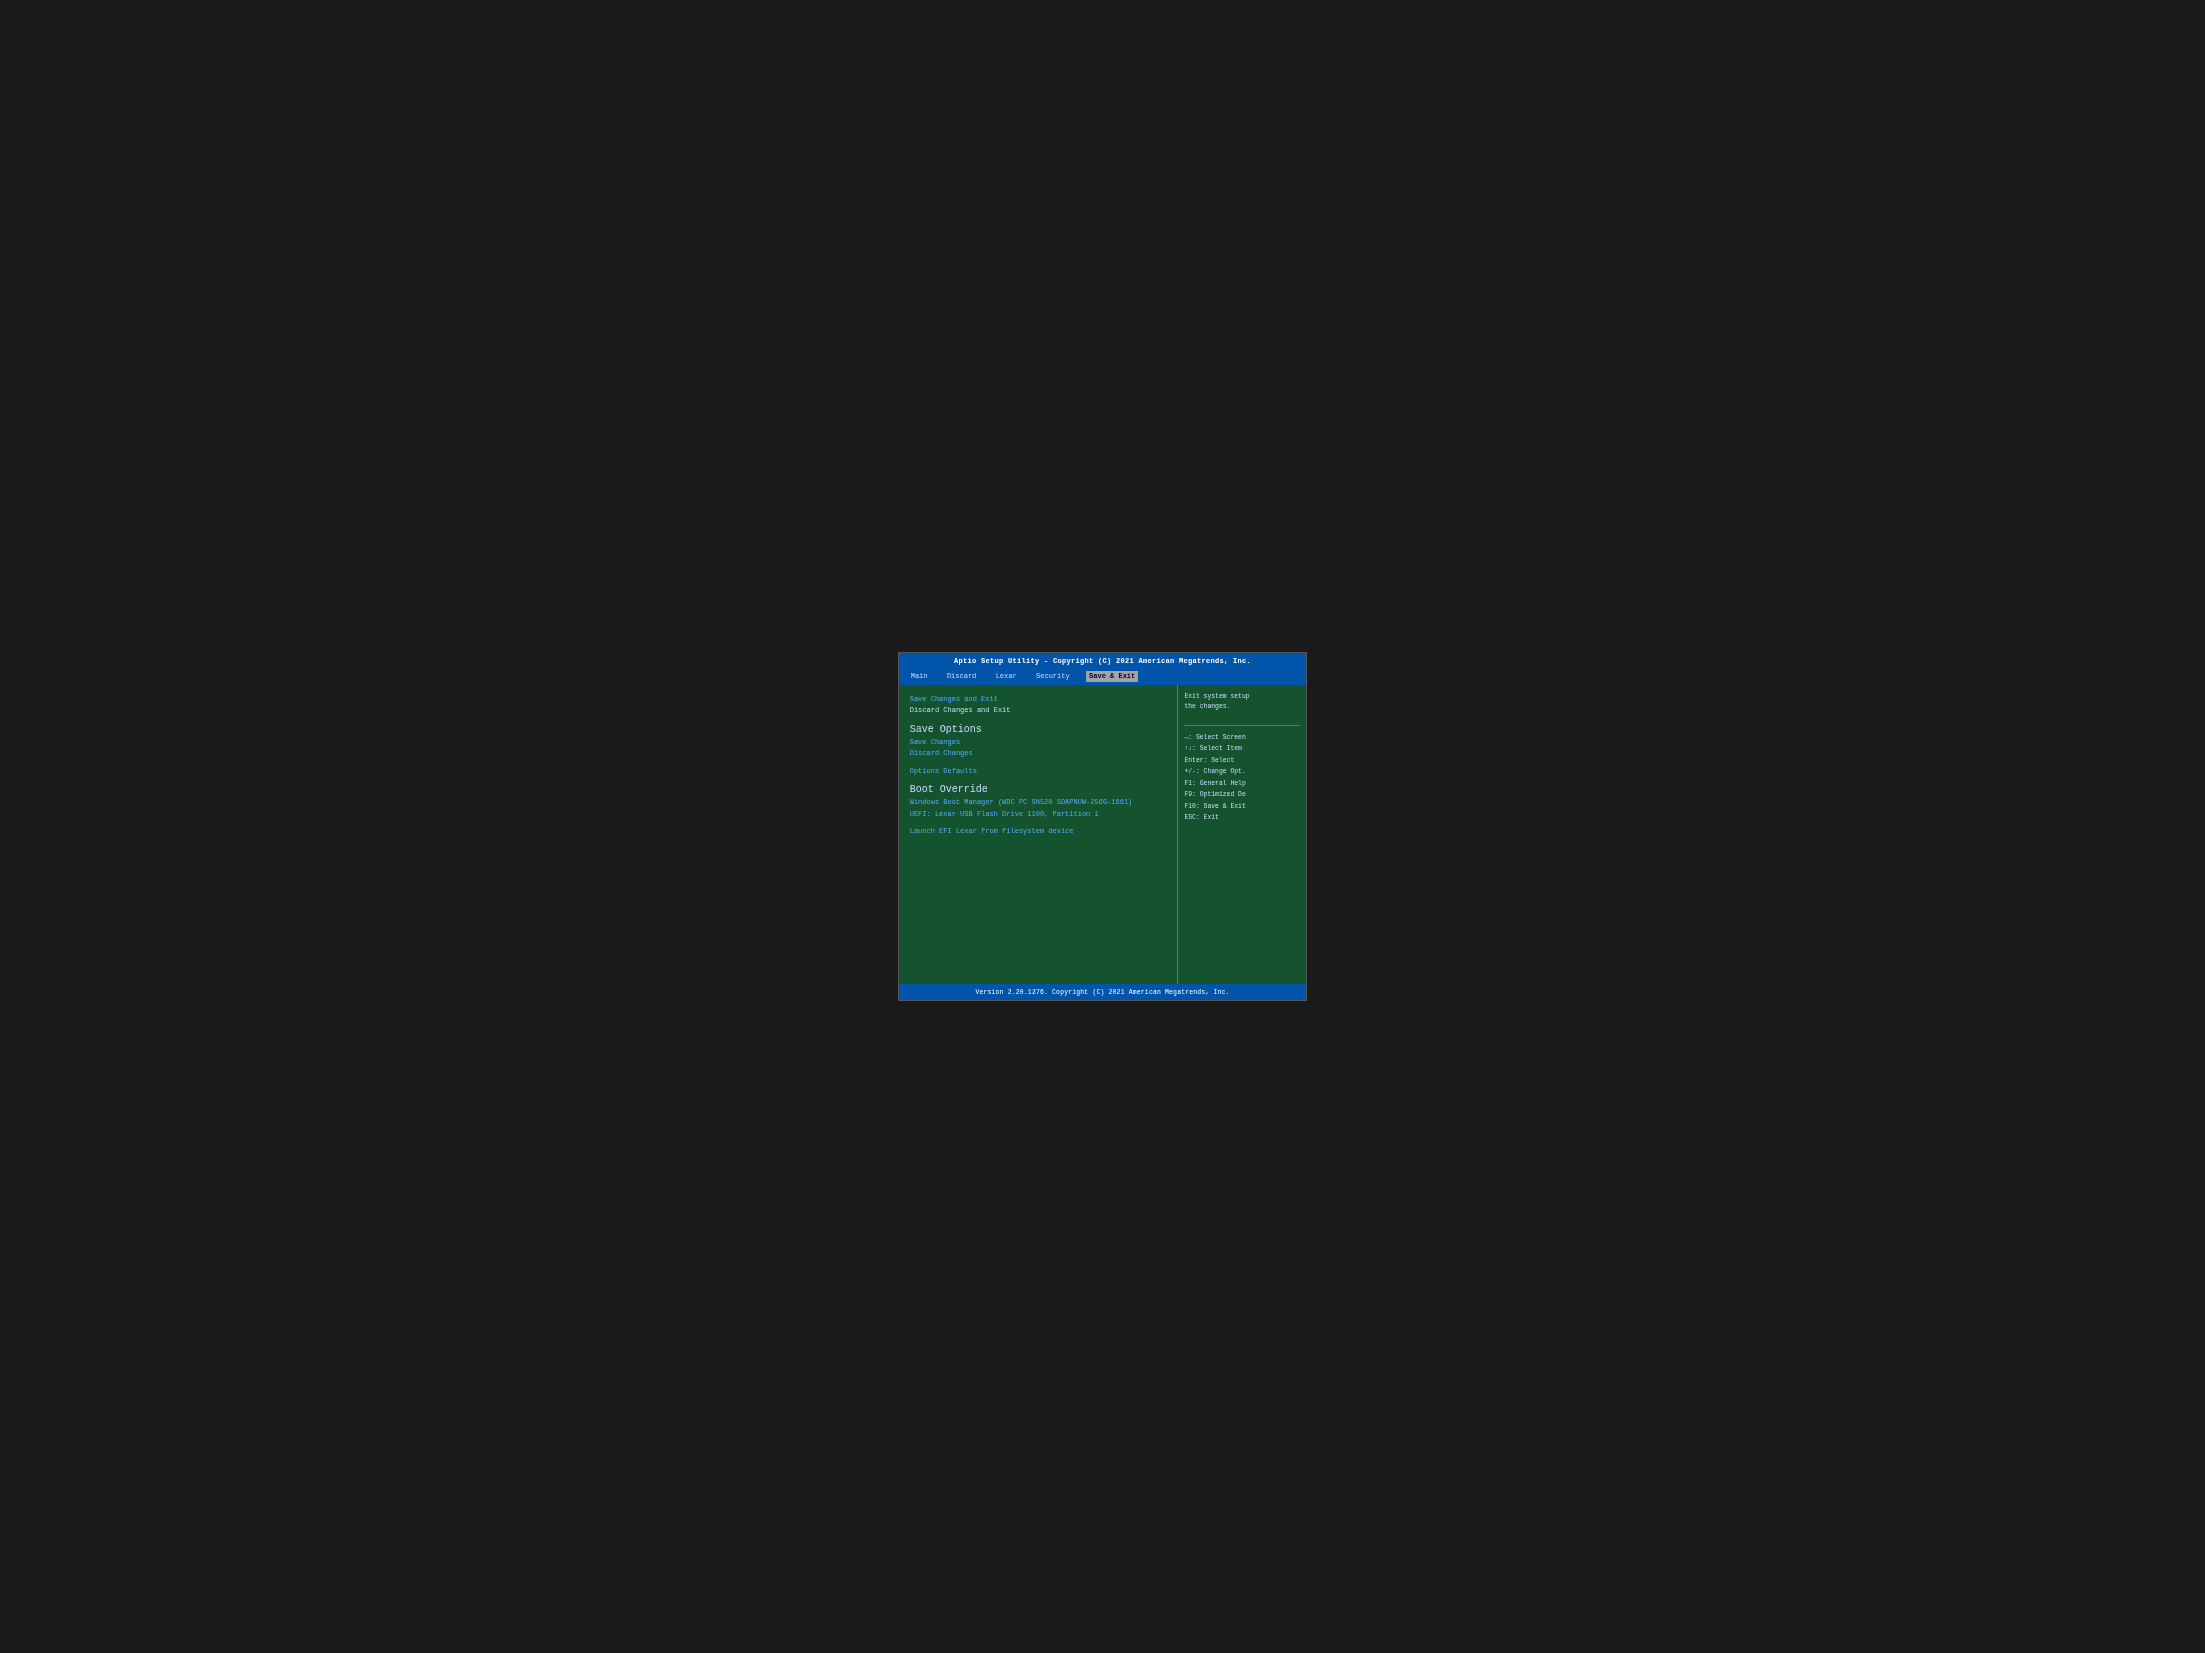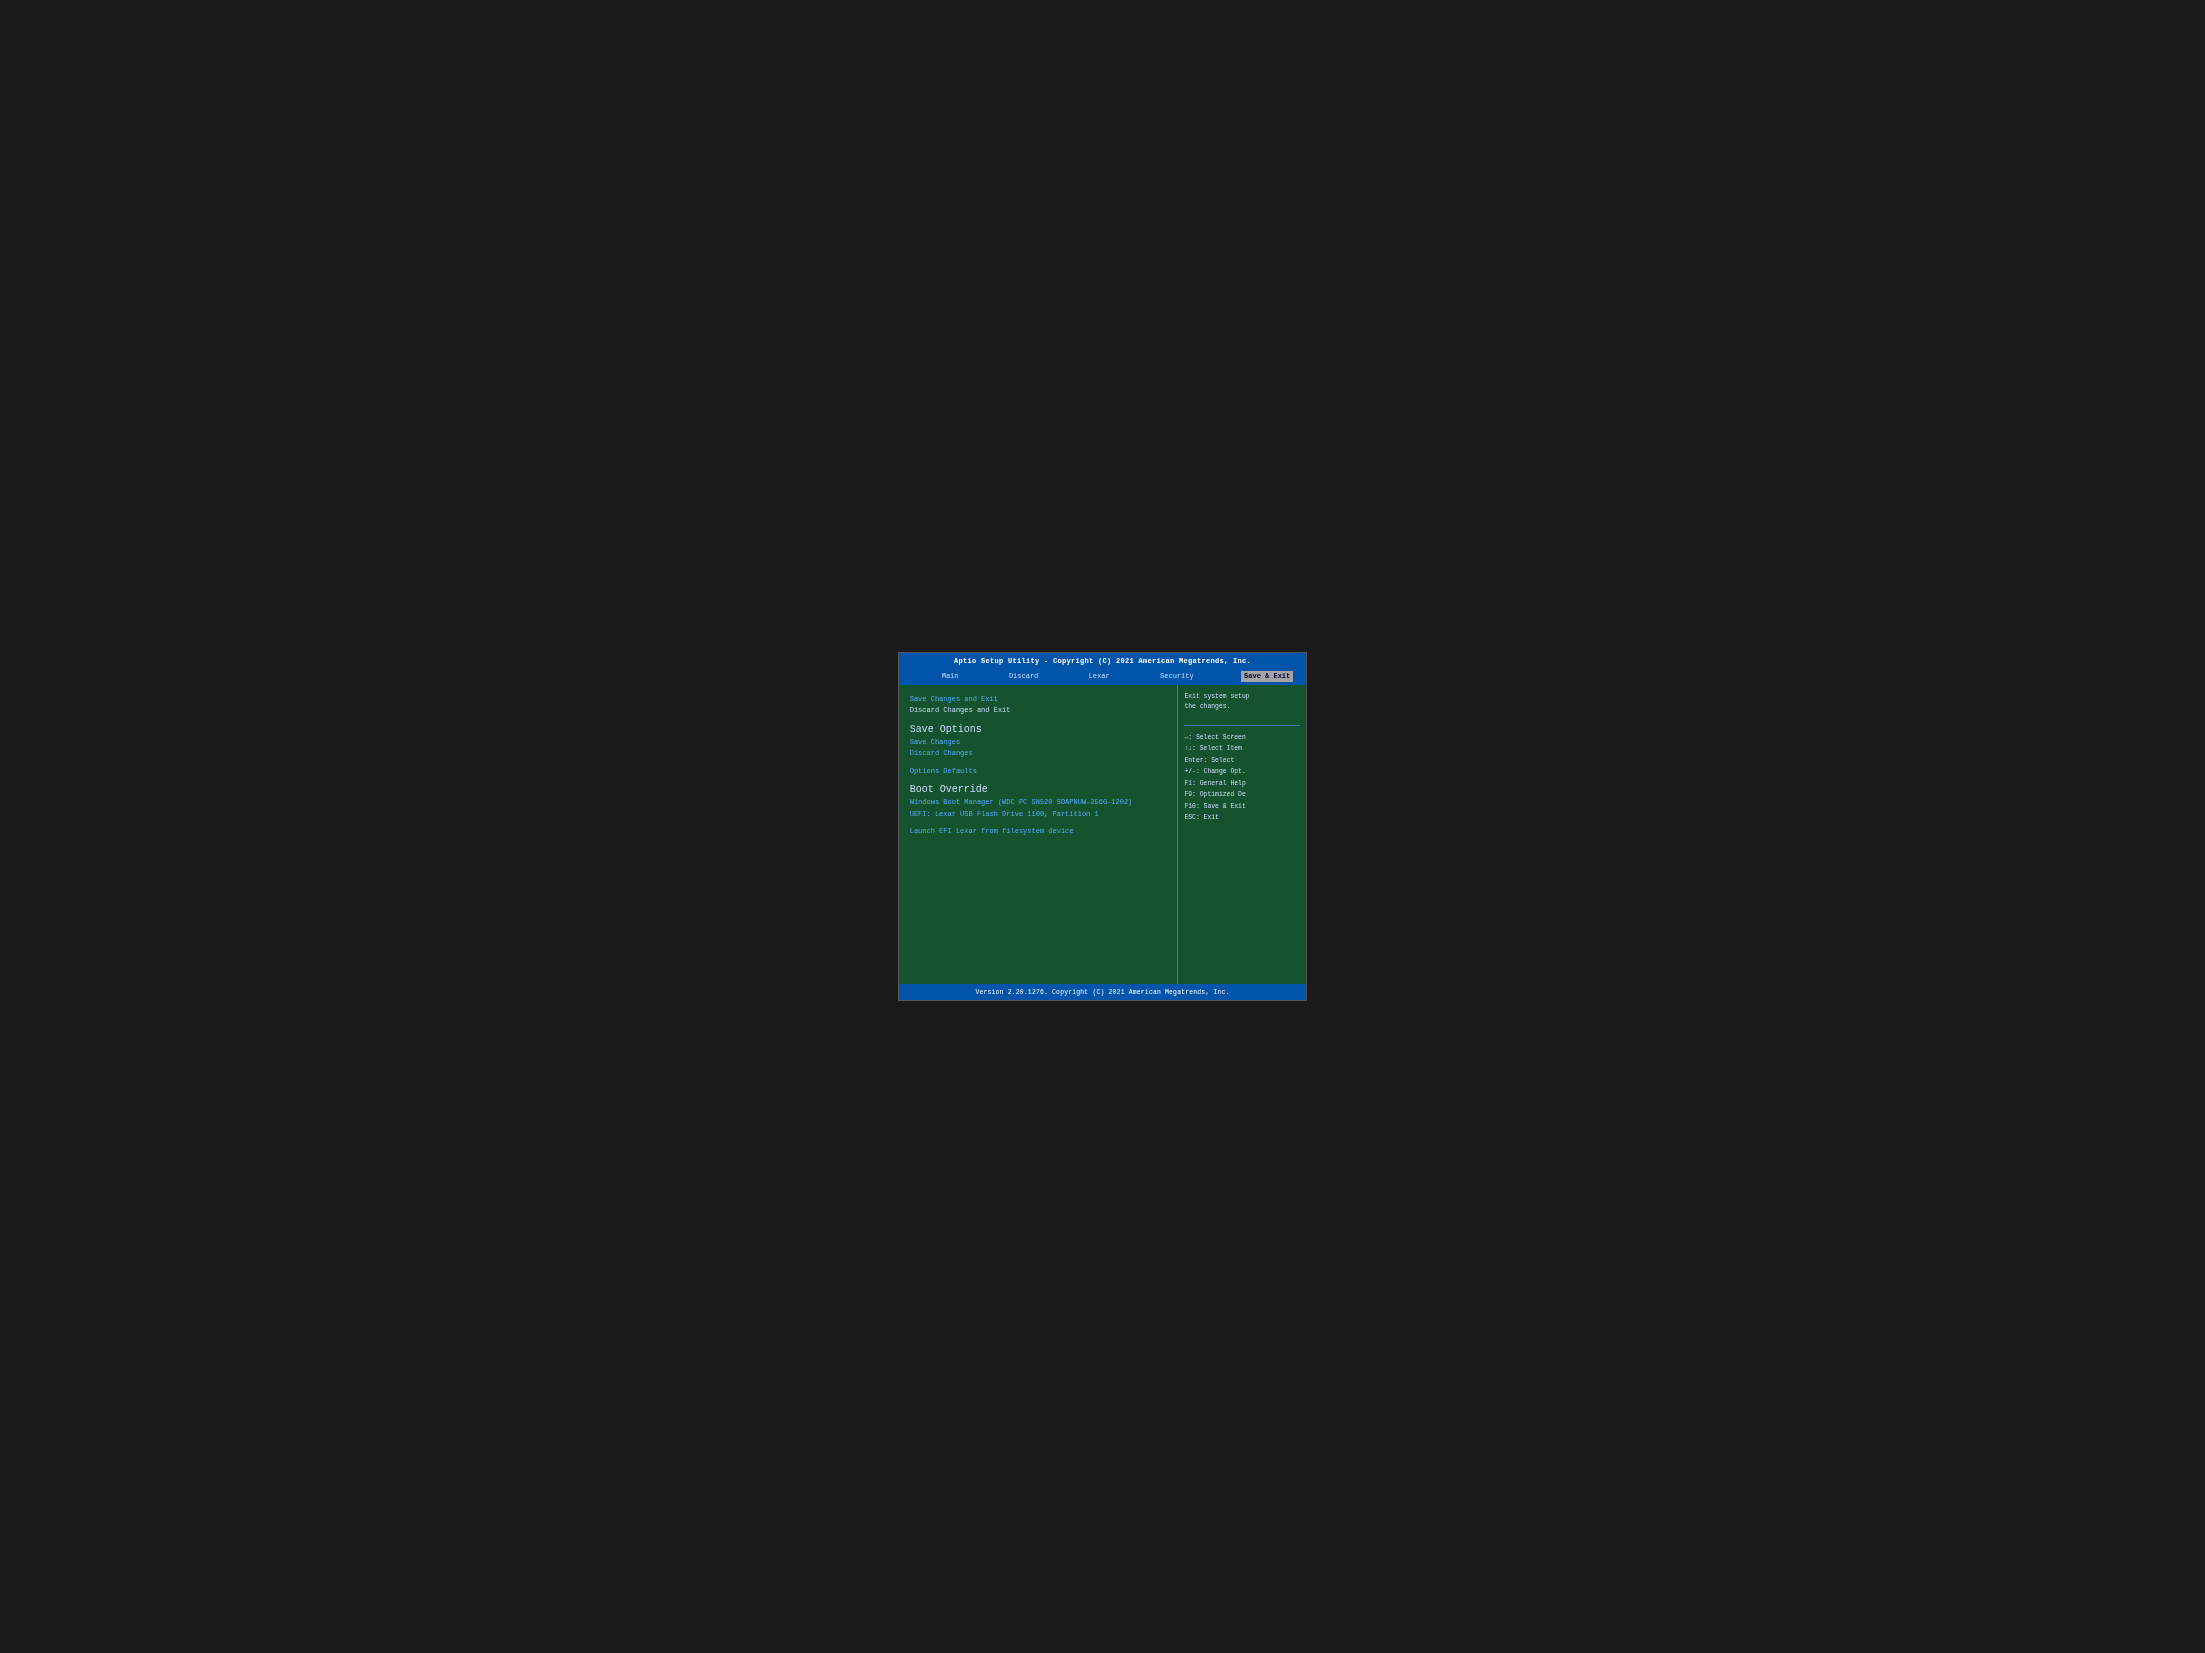--- a/index.html
+++ b/index.html
@@ -46,21 +46,20 @@
       padding: 2.1px 8.5px 3.2px 8.5px;
       gap: 13px;
       align-items: center;
     }
 
     .nav-item {
       color: #ccddff;
       font-size: 7px;
       cursor: pointer;
       padding: 1.1px 3.2px;
-      margin-left: 31px;
     }
 
     .nav-item.active {
       background-color: #a3a3a3;
       color: #000033;
       font-weight: bold;
     }
 
     
     .main-content {
@@ -168,21 +167,21 @@
       <div class="menu-item clickable">Save Changes</div>
       <div class="menu-item clickable">Discard Changes</div>
 
       <div class="menu-spacer"></div>
 
       <div class="menu-item clickable">Options Defaults</div>
 
       <div class="menu-spacer"></div>
 
       <div class="menu-group-label">Boot Override</div>
-      <div class="menu-item clickable">Windows Boot Manager (WDC PC SN520 SDAPNUW-256G-1202)</div>
+      <div class="menu-item clickable">Windows Boot Manager (WDC PC SN520 SDAPNUW-256G-1661)</div>
       <div class="menu-item clickable">UEFI: Lexar USB Flash Drive 1100, Partition 1</div>
 
       <div class="menu-spacer"></div>
 
       <div class="menu-item clickable">Launch EFI Lexar from filesystem device</div>
 
     </div>
 
     <div class="right-panel">
       <div class="help-text">

